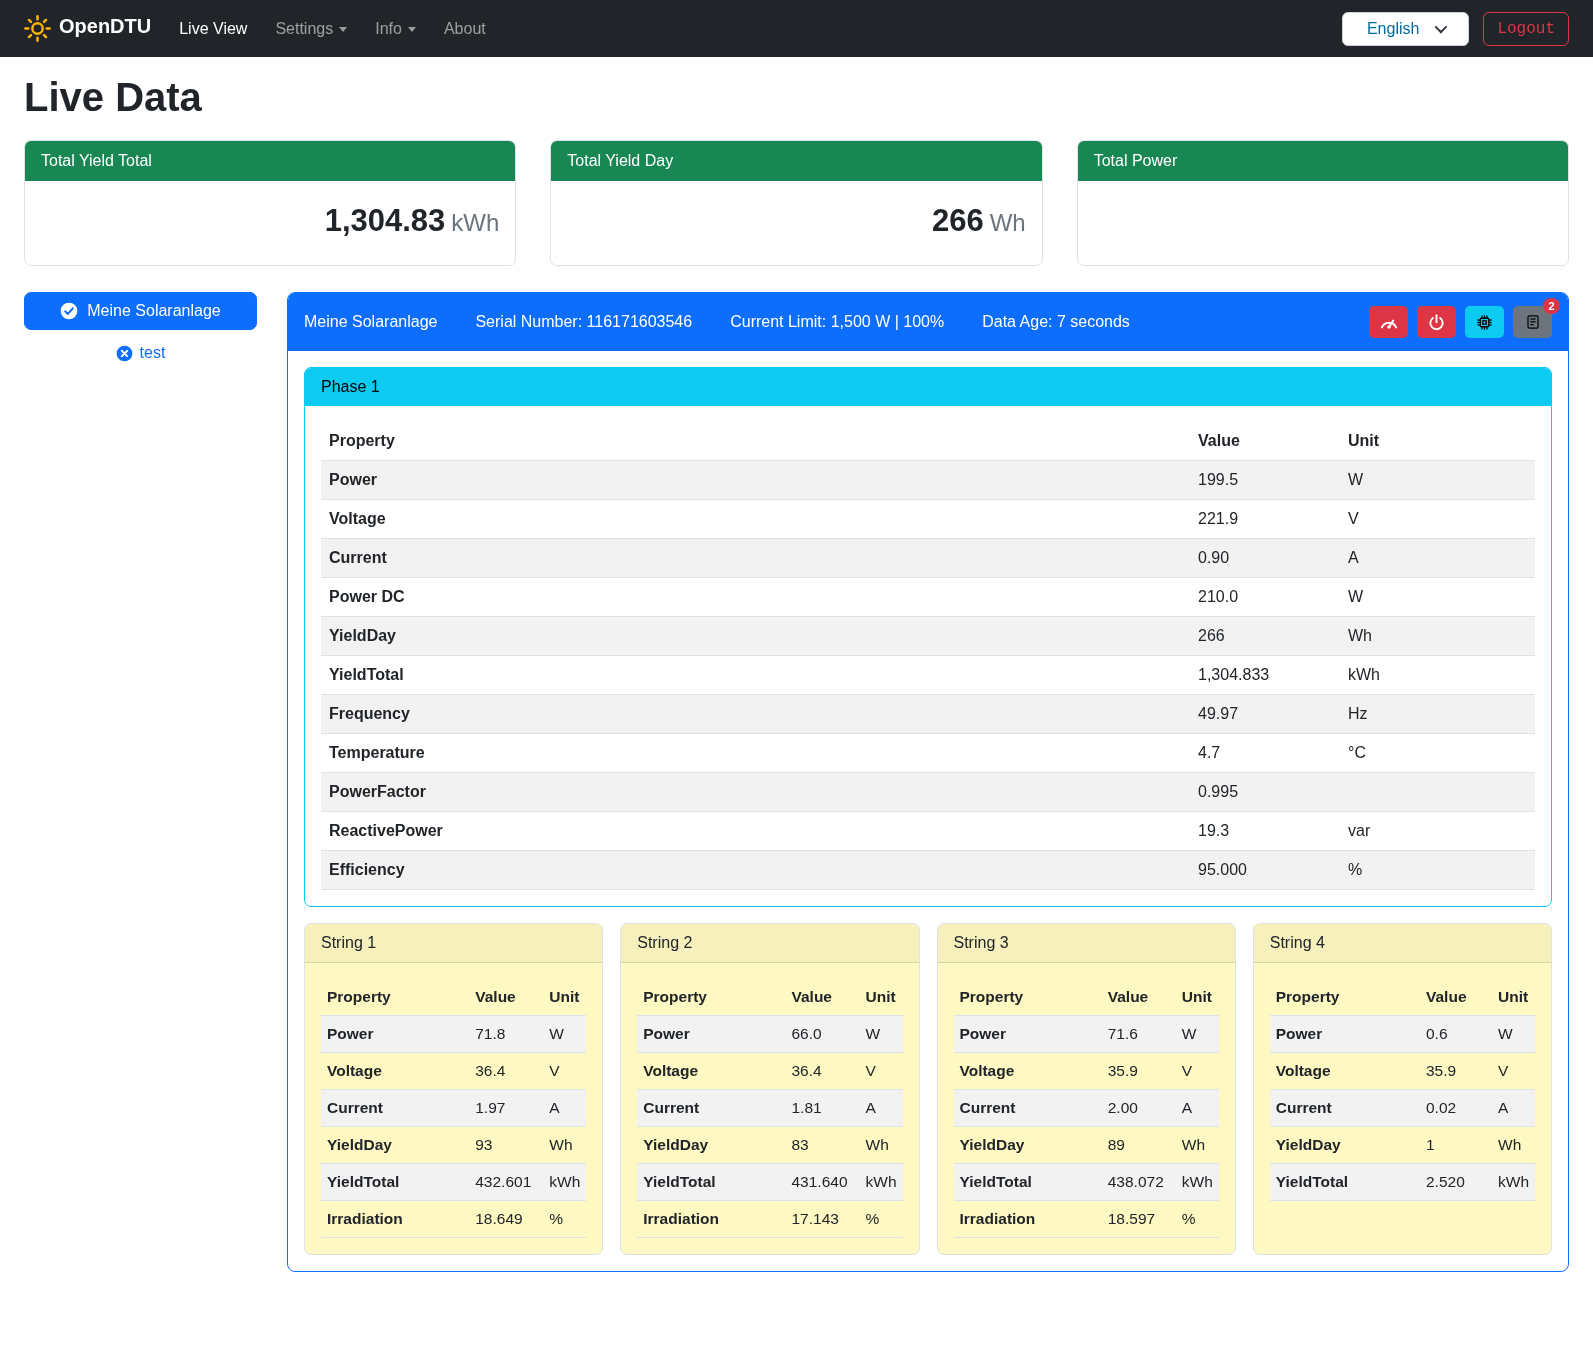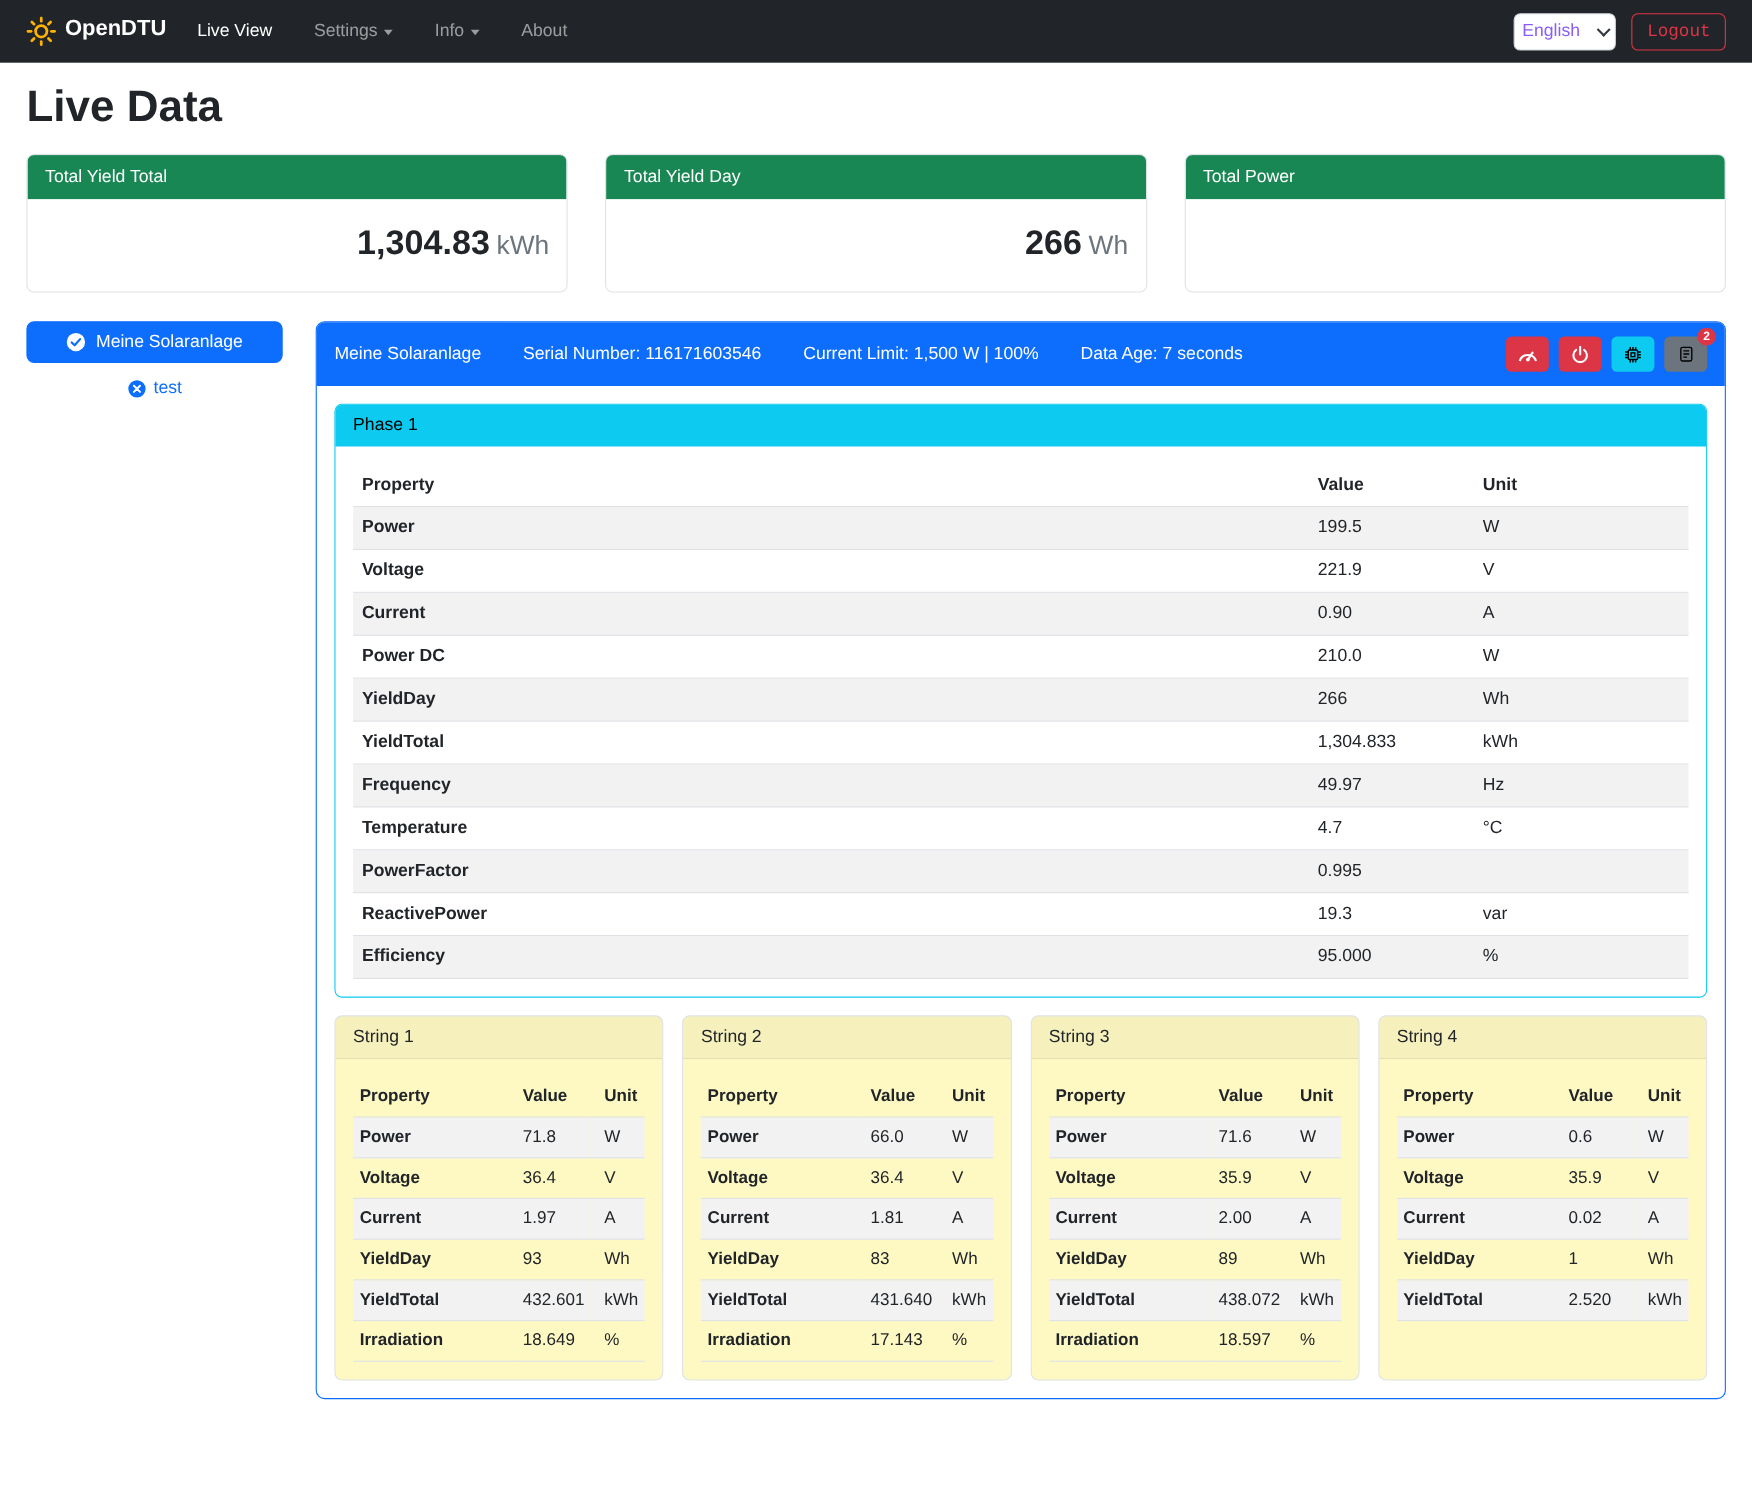--- a/index.html
+++ b/index.html
@@ -16,39 +16,39 @@
     display: flex;
     align-items: center;
     padding: 9px 24px;
     height: 57px;
   }
   .brand {
     display: flex; align-items: flex-start; gap: 8px;
     color: #fff; font-size: 20px; font-weight: 700;
     margin-right: 28px; cursor: pointer;
   }
-  .nav-links { display: flex; align-items: flex-end; gap: 38px; }
+  .nav-links { display: flex; align-items: flex-end; gap: 28px; }
   .nav-link {
     color: rgba(255,255,255,.55);
     text-decoration: none; cursor: pointer;
     display: inline-flex; align-items: center; gap: 6px;
   }
   .nav-link.active { color: #fff; }
   .caret {
     display: inline-block; width: 0; height: 0;
     border-left: 4.5px solid transparent;
     border-right: 4.5px solid transparent;
     border-top: 5px solid currentColor;
     margin-top: 2px;
   }
   .nav-right { margin-left: auto; display: flex; align-items: center; gap: 14px; }
   .lang-select {
-    background: #fff; color: #8b5cf6;
+    background: #fff; color: #0369a1;
     border: 1px solid #ced4da; border-radius: 6px;
-    padding: 7px 7px; display: flex; align-items: center; gap: 16px;
+    padding: 7px 24px; display: flex; align-items: center; gap: 16px;
     cursor: pointer;
   }
   .lang-select .sel-caret {
     width: 9px; height: 9px;
     border-right: 2px solid #343a40; border-bottom: 2px solid #343a40;
     transform: rotate(45deg) translateY(-2px);
   }
   .logout-btn {
     background: transparent; color: #dc3545;
     border: 1px solid #dc3545; border-radius: 6px;

